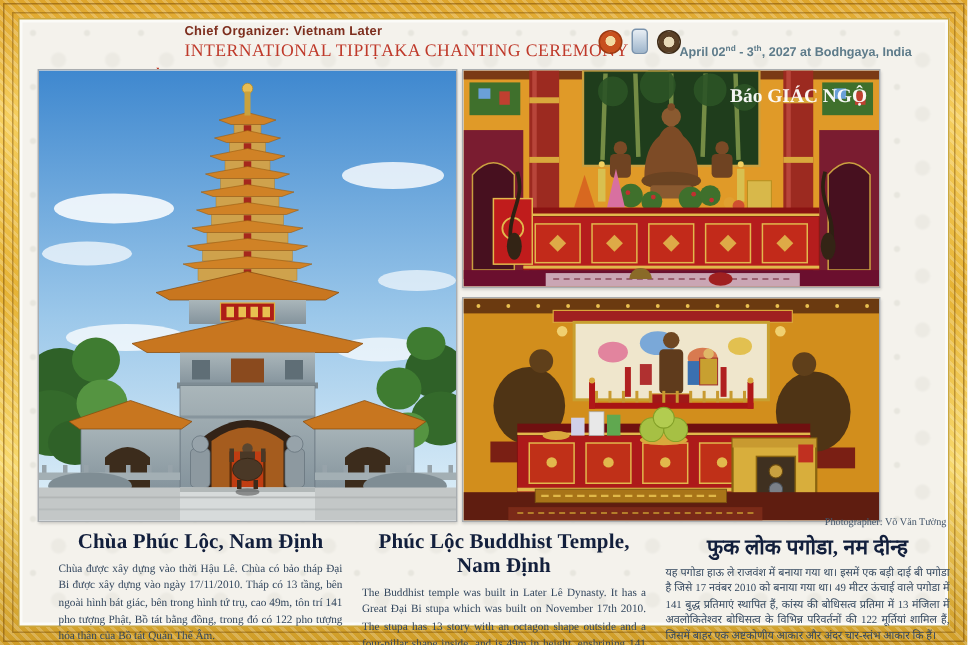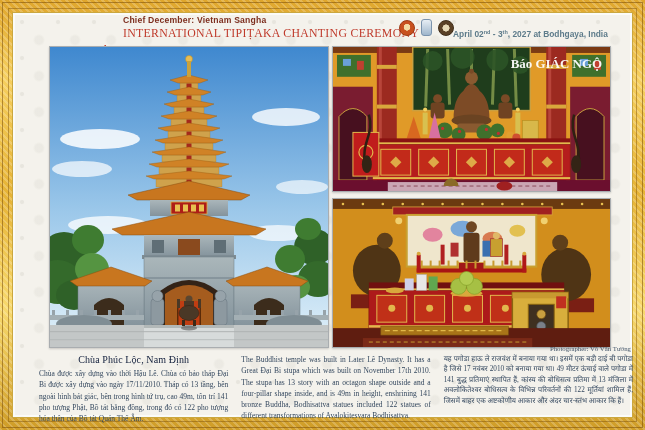--- a/index.html
+++ b/index.html
@@ -52,57 +52,57 @@
   .logo-3 { width:14px; height:14px; border-radius:50%;
     background:radial-gradient(circle, #e8dab8 0 34%, #5a4026 38% 100%);
     border:1px solid #3f2c18; }
   .date-line {
     position:absolute; left:440px; top:16px; white-space:nowrap;
     font-family:"Liberation Sans", sans-serif; font-weight:bold;
     font-size:8.4px; color:#5d7b8a;
   }
   .date-line sup { font-size:5.5px; vertical-align:3px; }
   
-  .photo-grid { position:absolute; left:36px; top:33px; width:446px; height:302px; }
+  .photo-grid { position:absolute; left:12px; top:33px; width:446px; height:302px; }
   .photo {
     position:absolute; margin:0; box-sizing:border-box;
     border:1px solid #a9adb0; background:#fff;
     box-shadow:0 1px 2px rgba(0,0,0,.18);
   }
   .photo svg { display:block; width:100%; height:100%; }
   .photo-left { left:0; top:0; width:280px; height:302px; }
   .photo-rt   { left:283px; top:0; width:279px; height:146px; }
   .photo-rb   { left:283px; top:152px; width:279px; height:150px; }
   
   .captions {
     position:absolute; left:26px; top:341px; width:594px;
     display:flex; gap:13px; color:#33475e;
   }
   .caption { flex:1 1 0; position:relative; min-width:0; }
   .caption h3 {
-    margin:0 0 3px; text-align:center; font-size:10px;
-    color:#121f3c; font-weight:normal; letter-spacing:.1px;
+    margin:0 0 3px; text-align:center; font-size:14px;
+    color:#121f3c; font-weight:bold; letter-spacing:.1px;
   }
   .caption p { margin:0; font-size:7.5px; line-height:1.5; text-align:justify; }
   .caption-hi p { font-size:7.2px; line-height:1.45; }
   .photographer {
     position:absolute; top:-9px; right:2px; white-space:nowrap;
     font-size:6.8px; color:#44566a;
   }
 </style>
 </head>
 <body>
 
 <div class="poster">
   <div class="frame"></div>
   <div class="inner">
 
     <div class="edition"><span>17</span><sup>th</sup></div>
     <div class="header-text">
-      <div class="organizer">Chief December: Vietnam Sangha</div>
+      <div class="organizer">Chief Organizer: Vietnam Later</div>
       <div class="main-title">INTERNATIONAL TIPIṬAKA CHANTING CEREMONY</div>
     </div>
     <div class="logos">
       <span class="logo logo-1"></span>
       <span class="logo logo-2"></span>
       <span class="logo logo-3"></span>
     </div>
     <div class="date-line"><span>April 02</span><sup>nd</sup><span> - 3</span><sup>th</sup><span>, 2027 at Bodhgaya, India</span></div>
 
     <div class="photo-grid">
@@ -493,22 +493,24 @@
         </svg>
       </figure>
     </div>
 
     <section class="captions">
       <article class="caption caption-vi">
         <h3>Chùa Phúc Lộc, Nam Định</h3>
         <p>Chùa được xây dựng vào thời Hậu Lê. Chùa có bảo tháp Đại Bi được xây dựng vào ngày 17/11/2010. Tháp có 13 tầng, bên ngoài hình bát giác, bên trong hình tứ trụ, cao 49m, tôn trí 141 pho tượng Phật, Bồ tát bằng đồng, trong đó có 122 pho tượng hóa thân của Bồ tát Quán Thế Âm.</p>
       </article>
       <article class="caption caption-en">
+        <h3>Phúc Lộc Buddhist Temple, Nam Định</h3>
         <p>The Buddhist temple was built in Later Lê Dynasty. It has a Great Đại Bi stupa which was built on November 17th 2010. The stupa has 13 story with an octagon shape outside and a four-pillar shape inside, and is 49m in height, enshrining 141 bronze Buddha, Bodhisattva statues included 122 statues of different transformations of Avalokitesvara Bodhisattva.</p>
       </article>
       <article class="caption caption-hi">
         <div class="photographer">Photographer: Võ Văn Tường</div>
+        <h3>फुक लोक पगोडा, नम दीन्ह</h3>
         <p>यह पगोडा हाऊ ले राजवंश में बनाया गया था। इसमें एक बड़ी दाई बी पगोडा है जिसे 17 नवंबर 2010 को बनाया गया था। 49 मीटर ऊंचाई वाले पगोडा में 141 बुद्ध प्रतिमाएं स्थापित हैं, कांस्य की बोधिसत्व प्रतिमा में 13 मंजिला में अवलोकितेश्वर बोधिसत्व के विभिन्न परिवर्तनों की 122 मूर्तियां शामिल हैं, जिसमें बाहर एक अष्टकोणीय आकार और अंदर चार-स्तंभ आकार कि हैं।</p>
       </article>
     </section>
 
   </div>
 </div>
 
 </body></html>

